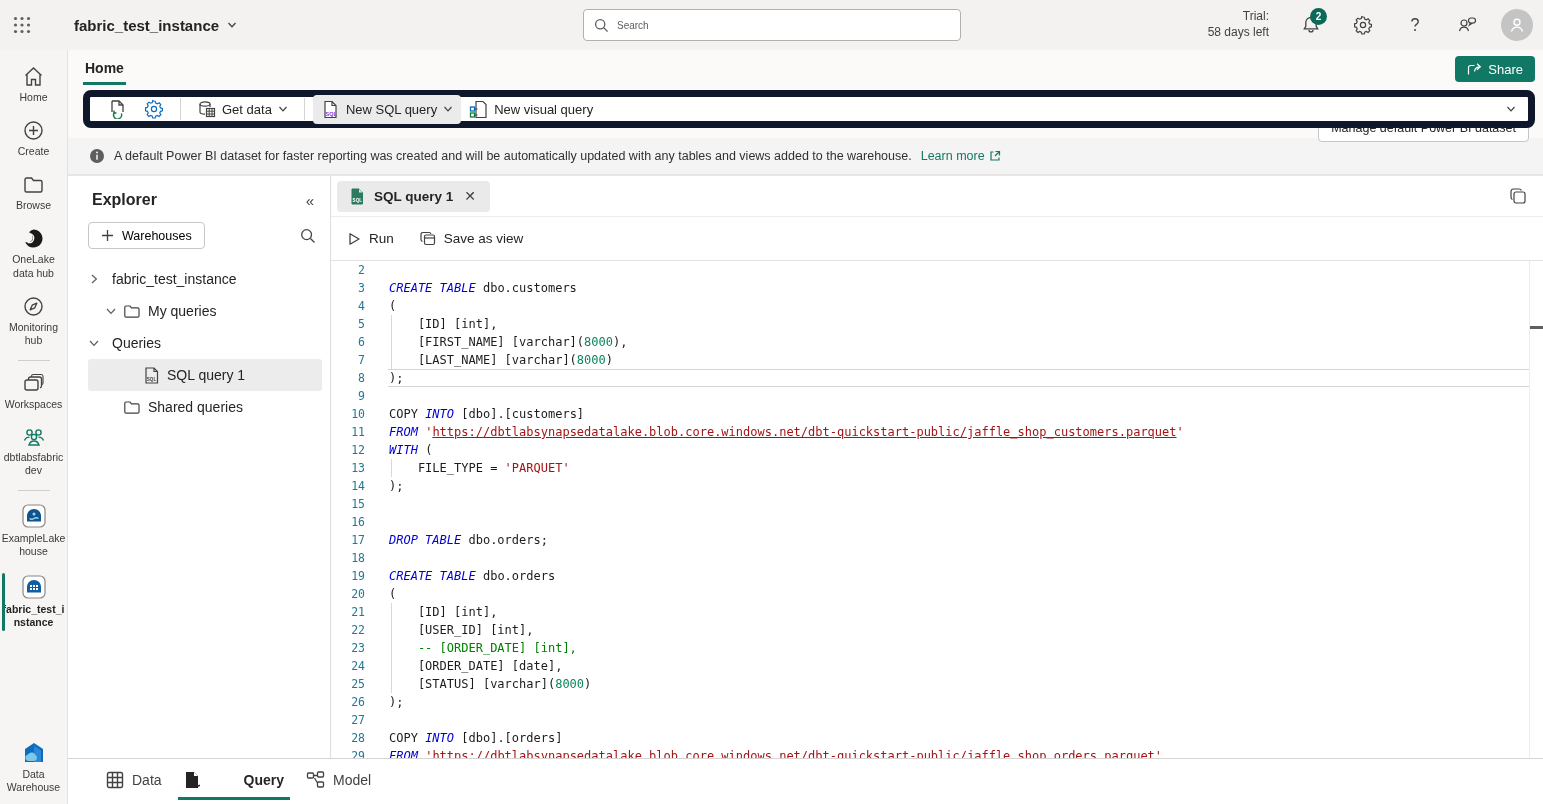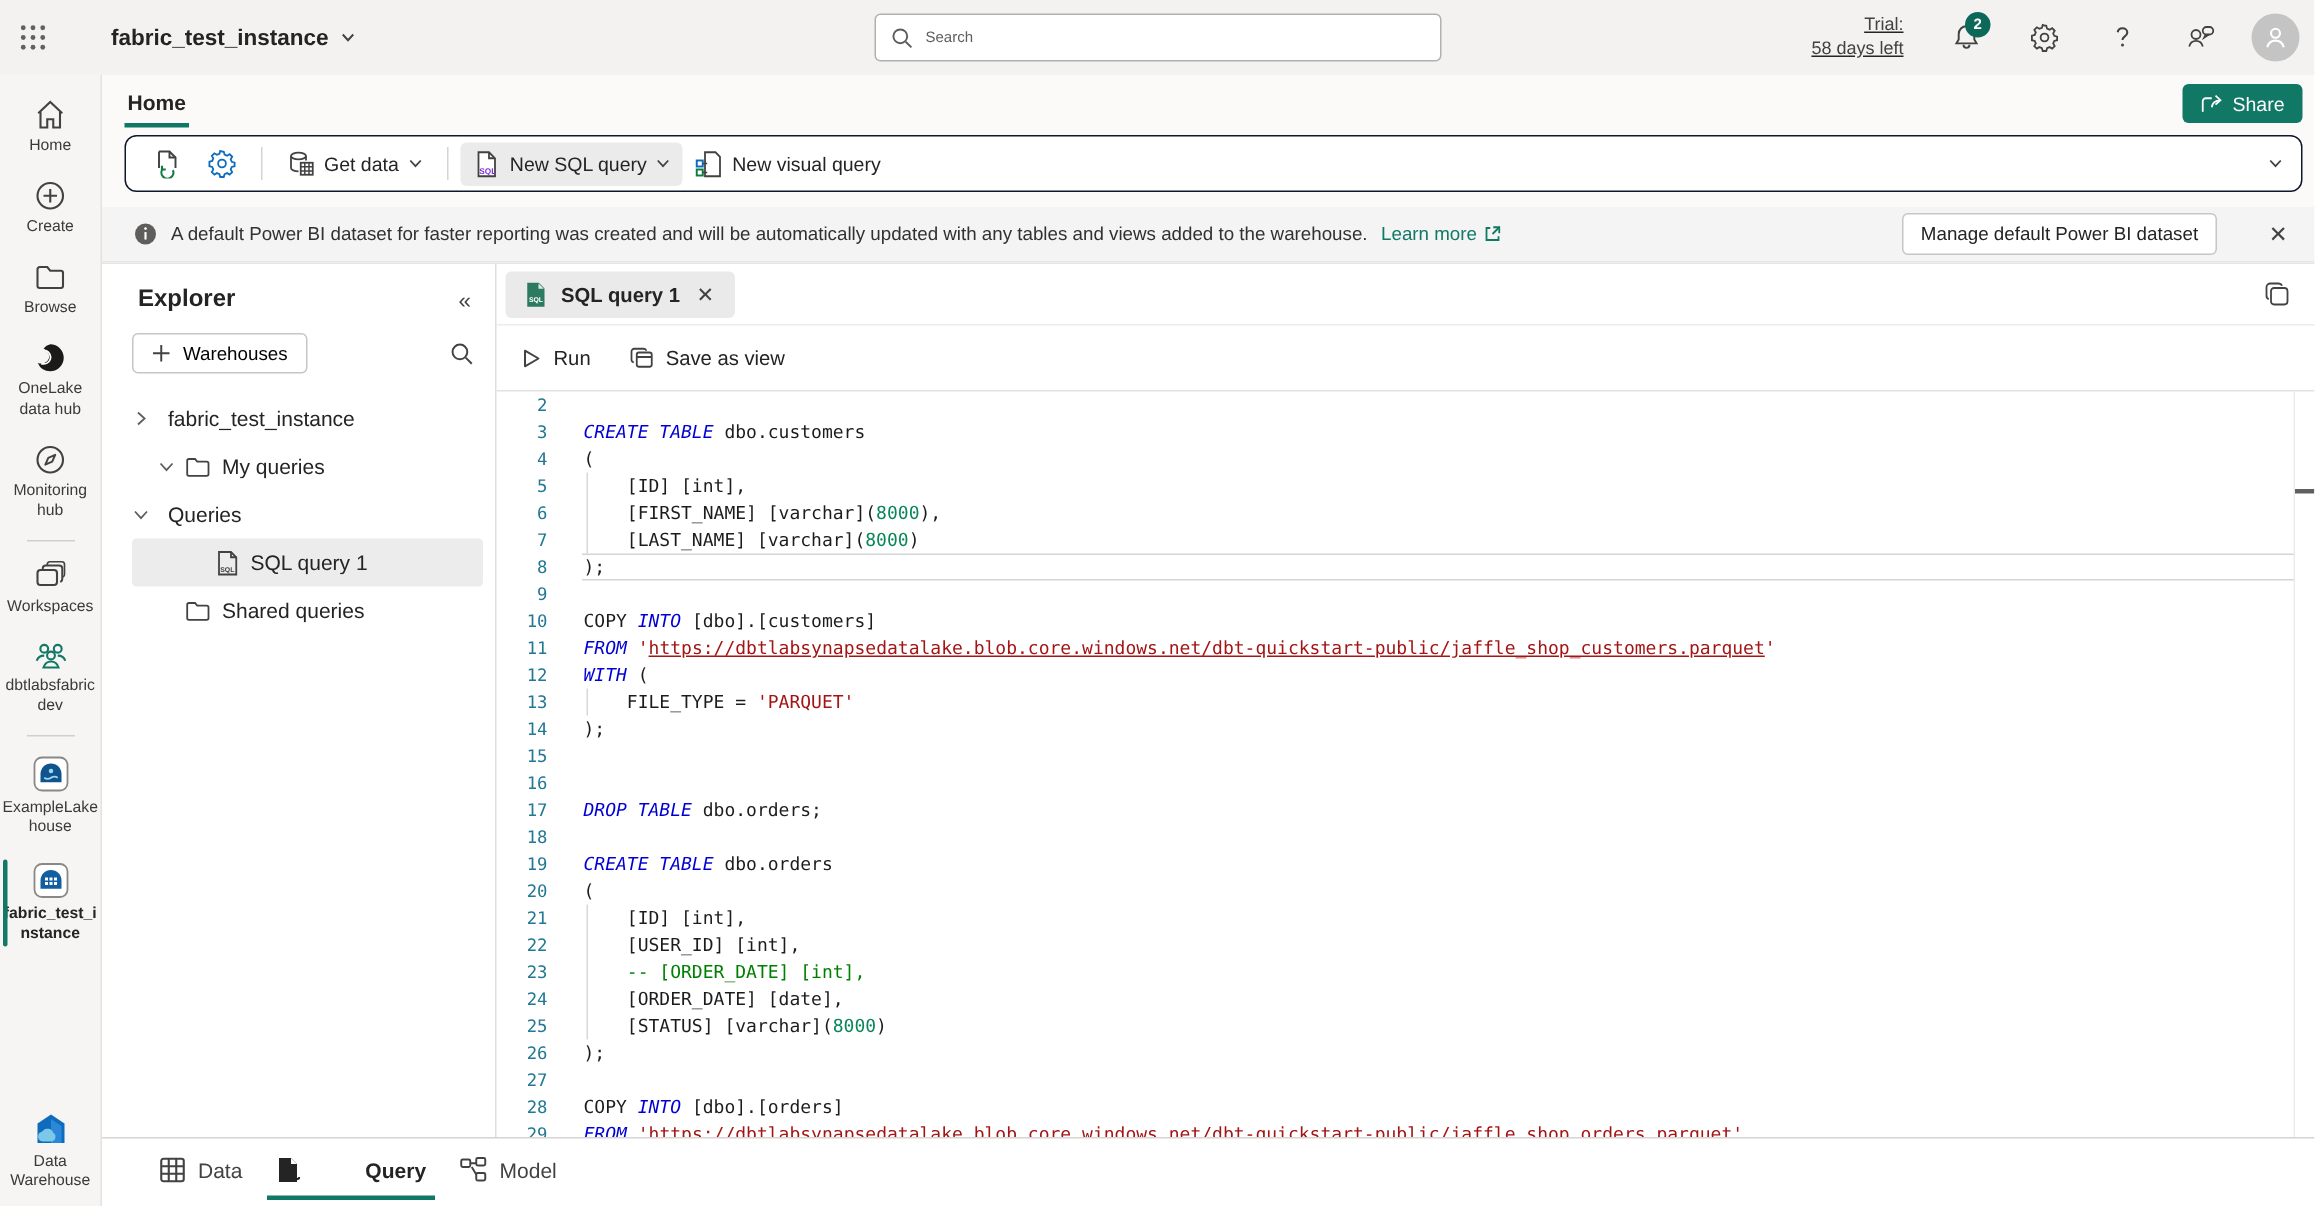--- a/index.html
+++ b/index.html
@@ -3,47 +3,47 @@
 <meta charset="utf-8">
 <style>
   * { margin:0; padding:0; box-sizing:border-box; }
   html,body { width:1543px; height:804px; overflow:hidden; font-family:"Liberation Sans", sans-serif; color:#242424; background:#fff; }
   .topbar { height:50px; background:#f3f2f1; display:flex; align-items:center; position:relative; }
   .waffle { width:44px; height:50px; display:flex; align-items:center; justify-content:center; cursor:pointer; }
   .app-title { display:flex; align-items:center; gap:8px; font-size:15px; font-weight:600; margin-left:30px; cursor:pointer; }
   .chev { width:10px; height:10px; }
   .searchbox { position:absolute; left:583px; top:9px; width:378px; height:32px; background:#fff; border:1px solid #b3b0ad; border-radius:4px; display:flex; align-items:center; padding:0 10px; gap:8px; }
   .searchbox span { color:#605e5c; font-size:10px; }
-  .top-right { margin-left:auto; display:flex; align-items:center; gap:4px; padding-right:10px;text-decoration:underline; }
+  .top-right { margin-left:auto; display:flex; align-items:center; gap:4px; padding-right:10px; }
   .trial { font-size:12px; color:#424242; text-align:right; line-height:1.3; margin-right:14px; }
   .tb-icon { width:48px; height:50px; display:flex; align-items:center; justify-content:center; position:relative; cursor:pointer; }
   .badge { position:absolute; top:8px; right:8px; min-width:17px; height:17px; border-radius:9px; background:#0c695a; color:#fff; font-size:10px; font-weight:700; display:flex; align-items:center; justify-content:center; padding:0 4px; }
   .avatar { width:32px; height:32px; border-radius:50%; background:#c4c4c4; display:flex; align-items:center; justify-content:center; margin-left:6px; cursor:pointer; }
   .shell { display:flex; height:754px; }
   
   .rail { width:68px; background:#f6f5f4; border-right:1px solid #e4e2e0; display:flex; flex-direction:column; align-items:center; padding-top:8px; overflow:hidden; }
   .rail-item { width:68px; padding:7px 2px 8px; display:flex; flex-direction:column; align-items:center; gap:3px; font-size:10.5px; color:#3b3a39; text-align:center; position:relative; cursor:pointer; line-height:1.25; overflow-wrap:anywhere; }
   .rail-item.active { font-weight:700; color:#242424; }
   .rail-item.active::before { content:""; position:absolute; left:2px; top:6px; bottom:6px; width:3px; border-radius:2px; background:#117865; }
   .rail-div { width:32px; border-top:1px solid #d1cfcd; margin:5px 0; }
   .rail-bottom { margin-top:auto; margin-bottom:2px; }
   
   .col { flex:1; display:flex; flex-direction:column; background:#fbfaf9; min-width:0; }
   .tabstrip { height:38px; display:flex; align-items:center; padding:0 8px 0 15px; }
   .ribbon-tab { font-size:14px; font-weight:600; padding:6px 2px; border-bottom:3px solid #117865; cursor:pointer; }
   .share-btn { margin-left:auto; background:#117865; color:#fff; border:none; border-radius:4px; height:26px; padding:0 12px; font-size:13px; display:flex; align-items:center; gap:6px; cursor:pointer; font-family:inherit; }
-  .ribbon { height:38px; margin:2px 8px 10px 15px; background:#fff; border:1px solid #0f172a; border-radius:8px; display:flex; align-items:center; padding:0 10px; position:relative; }
+  .ribbon { height:38px; margin:2px 8px 10px 15px; background:#fff; border:7px solid #0f172a; border-radius:8px; display:flex; align-items:center; padding:0 10px; position:relative; }
   .rb-btn { display:flex; align-items:center; gap:6px; font-size:13px; padding:5px 8px; border-radius:4px; cursor:pointer; white-space:nowrap; }
   .rb-btn.hl { background:#ebebeb;justify-content:center; }
   .rb-sep { width:1px; height:22px; background:#d6d4d2; margin:0 8px; }
   .rb-collapse { position:absolute; right:12px; cursor:pointer; }
   
   .banner { height:37px; background:#f4f4f4; border-bottom:1px solid #e7e5e3; display:flex; align-items:center; padding:0 14px 0 21px; gap:9px; font-size:12.5px; color:#323130; }
   .learn { color:#117865; display:flex; align-items:center; gap:4px; cursor:pointer; }
-  .banner-right { margin-left:auto; display:flex; align-items:center; gap:30px; }
+  .banner-right { margin-left:auto; display:flex; align-items:center; gap:30px;flex-direction:column; }
   .manage-btn { background:#fff; border:1px solid #c8c6c4; border-radius:4px; height:28px; padding:0 12px; font-size:12.5px; color:#242424; cursor:pointer; font-family:inherit; }
   .x-btn { font-size:15px; color:#424242; cursor:pointer; padding:4px; }
   
   .main { flex:1; display:flex; background:#fff; border-top:1px solid #e8e6e4; min-height:0; }
   .explorer { width:263px; border-right:1px solid #e0dedc; display:flex; flex-direction:column; padding-top:10px; }
   .exp-head { display:flex; align-items:center; justify-content:space-between; padding:0 16px 0 24px; height:28px;text-align:right; }
   .exp-title { font-size:16px; font-weight:700; }
   .exp-collapse { cursor:pointer; color:#424242; font-size:15px; }
   .exp-actions { display:flex; align-items:center; justify-content:space-between; padding:8px 14px 10px 20px; }
   .wh-btn { display:flex; align-items:center; gap:8px; border:1px solid #c8c6c4; background:#fff; border-radius:4px; height:27px; padding:0 12px; font-size:12.5px; cursor:pointer; font-family:inherit; }

